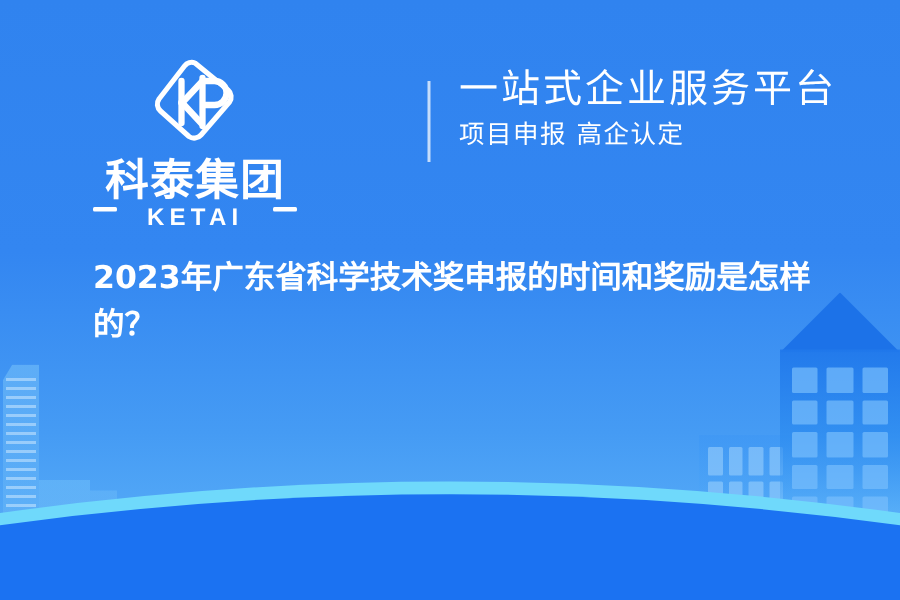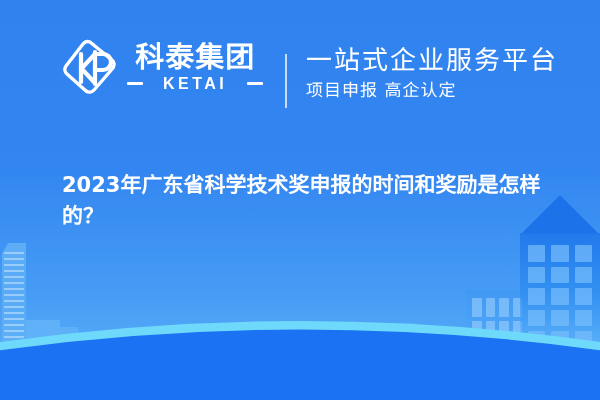--- a/index.html
+++ b/index.html
@@ -69,31 +69,31 @@
     clip-path:polygon(50% 0%,100% 100%,0% 100%);
   }
 
   
   .wave{position:absolute;left:-40px;bottom:0;width:680px;height:110px;}
   .wave svg{display:block;width:100%;height:100%;}
 
   
   .header{position:absolute;left:0;top:36px;width:600px;height:80px;}
 
-  .logo-wrap{position:absolute;left:62px;top:2px;display:flex;align-items:center;gap:9px;}
+  .logo-wrap{position:absolute;left:62px;top:2px;display:flex;align-items:center;gap:9px;flex-direction:column;}
 
   .mark{width:56px;height:58px;flex:0 0 auto;}
 
   .logo-text{display:flex;flex-direction:column;align-items:center;}
   .cn-name{
     font-family:"DejaVu Sans","Liberation Sans",sans-serif;
     font-size:29px;font-weight:700;color:#ffffff;letter-spacing:1px;
     line-height:1.05;white-space:nowrap;
   }
-  .en-row{display:flex;align-items:center;gap:20px;margin-top:3px;}
+  .en-row{display:flex;align-items:flex-start;gap:20px;margin-top:3px;}
   .en-row .dash{width:16px;height:3px;background:#fff;border-radius:1px;}
   .en-name{
     font-size:16px;font-weight:700;color:#fff;letter-spacing:3.5px;
     white-space:nowrap;line-height:1;
   }
 
   .divider{
     position:absolute;left:285px;top:18px;width:1.5px;height:54px;
     background:rgba(255,255,255,.72);
   }

